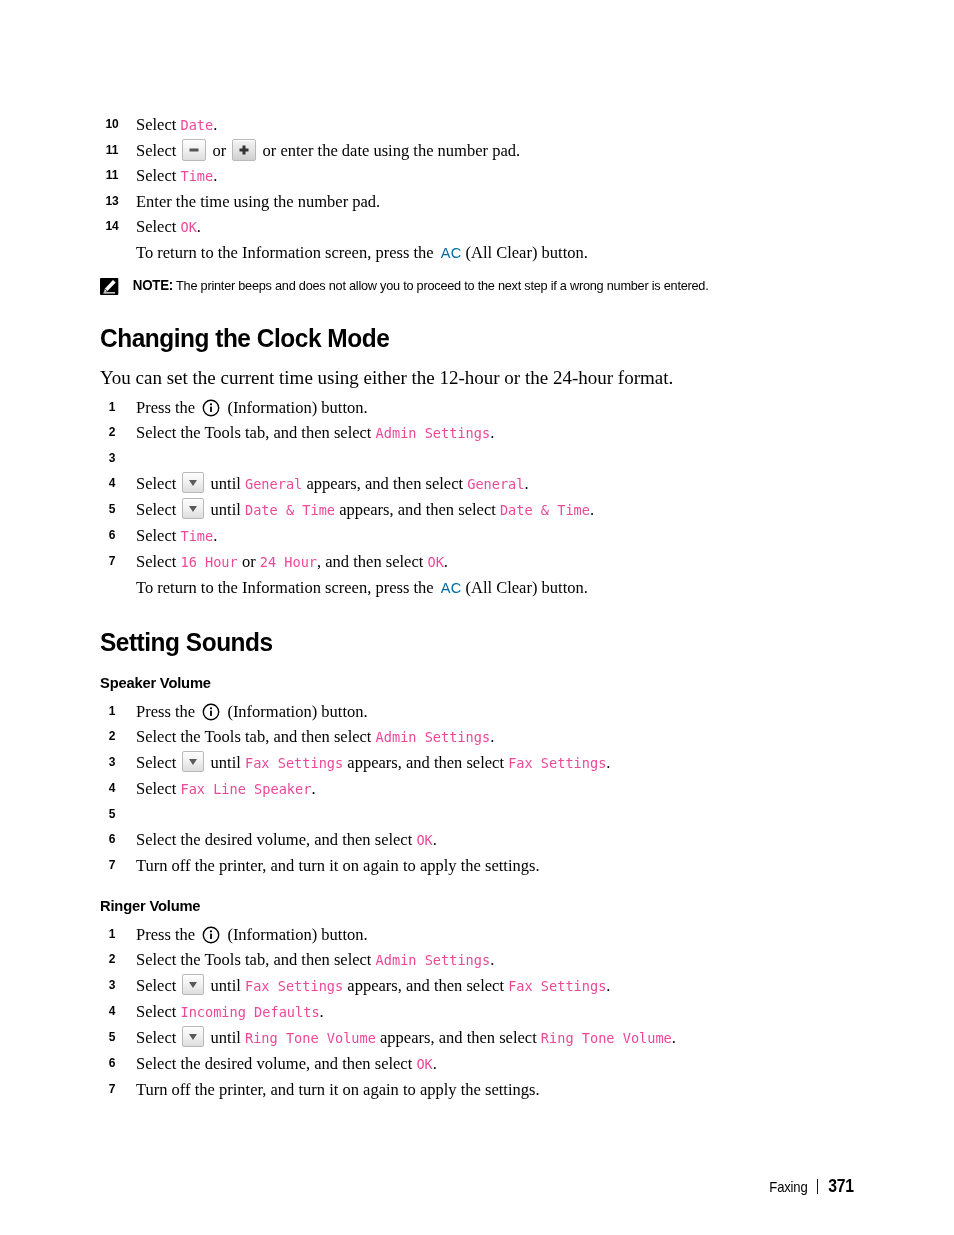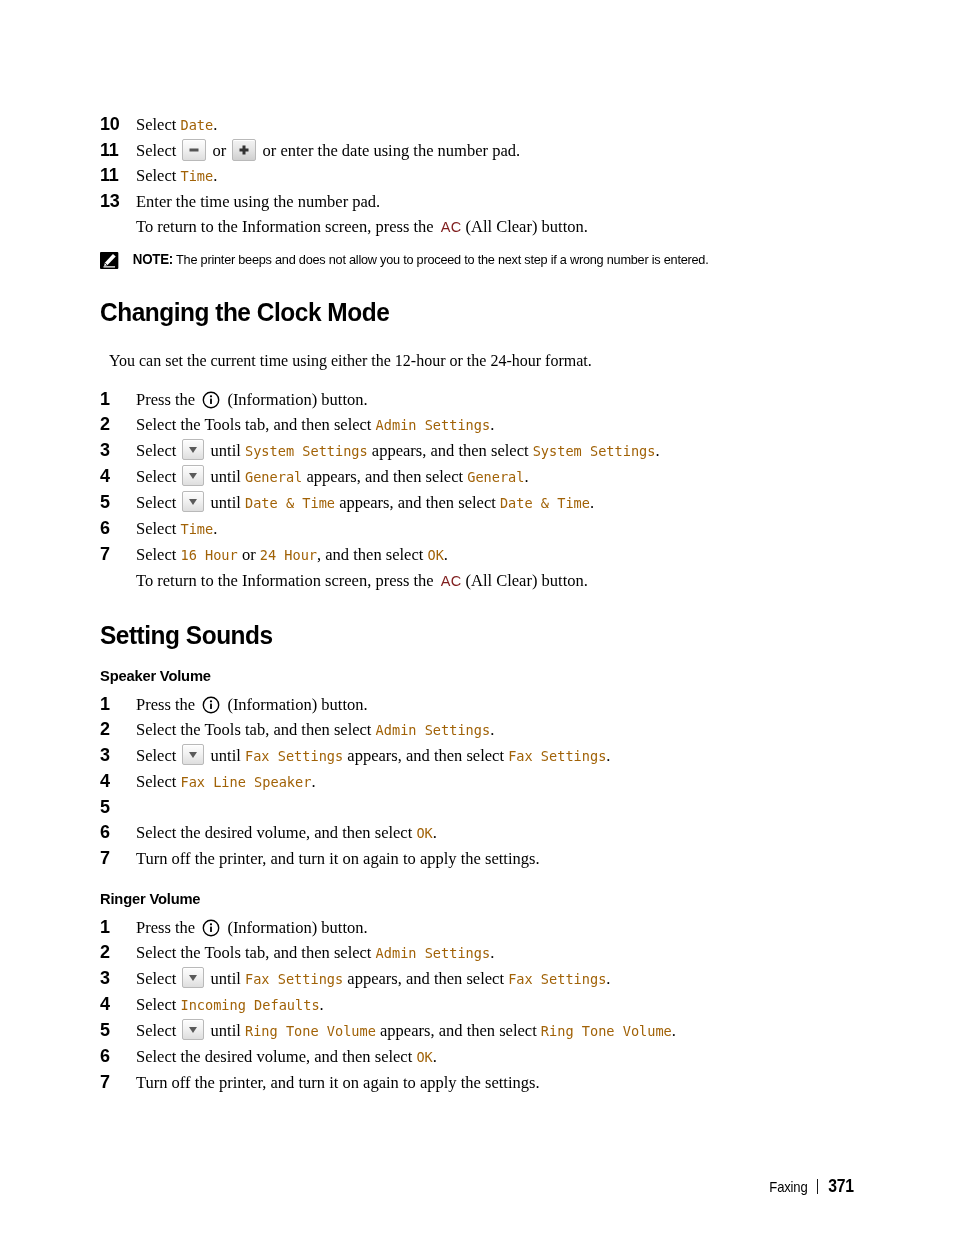--- a/index.html
+++ b/index.html
@@ -43,52 +43,52 @@
     min-height: 25px;
     line-height: 25px;
     font-size: 16.5px;
     white-space: nowrap;
   }
   .step-num {
     position: absolute;
     left: 0;
     top: 0;
     width: 24px;
-    text-align: left;
+    text-align: center;
     font-family: "Liberation Sans", "DejaVu Sans", sans-serif;
     font-weight: bold;
-    font-size: 18px;
+    font-size: 12px;
     line-height: 25px;
     letter-spacing: -0.2px;
   }
   .step-body {
     display: inline;
   }
 
   
   .cont {
     position: relative;
     padding-left: 36px;
     line-height: 25px;
     font-size: 16.5px;
     white-space: nowrap;
   }
 
   .intro {
-    font-size: 16px;
+    font-size: 19px;
     line-height: 25px;
-    margin: 9px;
+    margin: 0;
     white-space: nowrap;
   }
 
   
   .mono {
     font-family: "DejaVu Sans Mono", "Liberation Mono", monospace;
     font-size: 13.6px;
-    color: #a16207;
+    color: #ec4899;
     letter-spacing: 0px;
   }
   .bold {
     font-weight: normal;
   }
 
   
   h1.sect {
     font-family: "Liberation Sans", "DejaVu Sans", sans-serif;
     font-weight: bold;
@@ -206,21 +206,21 @@
     margin: 0 3px;
   }
   .infoicon svg { display: block; }
 
   .acicon {
     display: inline-block;
     font-family: "Liberation Sans", "DejaVu Sans", sans-serif;
     font-size: 14.5px;
     font-weight: 500;
     letter-spacing: 0.3px;
-    color: #7f1d1d;
+    color: #0369a1;
     margin: 0 4px 0 3px;
     vertical-align: 0px;
   }
 
   
   .gap-sm { height: 9px; }
   .gap-md { height: 18px; }
   .gap-lg { height: 26px; }
 
   
@@ -275,20 +275,24 @@
       <li class="step">
         <span class="step-num">11</span>
         <span class="step-body"><span>Select </span><span class="mono">Time</span><span>.</span></span>
       </li>
 
       <li class="step">
         <span class="step-num">13</span>
         <span class="step-body">Enter the time using the number pad.</span>
       </li>
 
+      <li class="step">
+        <span class="step-num">14</span>
+        <span class="step-body"><span>Select </span><span class="mono">OK</span><span>.</span></span>
+      </li>
     </ol>
 
     <div class="cont"><span>To return to the </span><span class="bold">Information</span><span> screen, press the </span><span class="acicon">AC</span><span class="bold">(All Clear)</span><span> button.</span></div>
 
     <div class="gap-sm"></div>
 
     <div class="note">
       <span class="note-icon">
         <svg width="19" height="17" viewBox="0 0 19 17" xmlns="http://www.w3.org/2000/svg">
           <path d="M13.4 2.1 L16.3 4.4 L7.6 13.3 L4.3 13.9 L5.0 10.7 Z" fill="#ffffff"></path>
@@ -319,21 +323,20 @@
               </svg></span><span> (</span><span class="bold">Information</span><span>) button.</span></span>
       </li>
 
       <li class="step">
         <span class="step-num">2</span>
         <span class="step-body"><span>Select the </span><span class="bold">Tools</span><span> tab, and then select </span><span class="mono">Admin  Settings</span><span>.</span></span>
       </li>
 
       <li class="step">
         <span class="step-num">3</span>
-        <span class="step-body"><span>Select </span><span class="keybtn down"></span><span> until </span><span class="mono">System  Settings</span><span> appears, and then select </span><span class="mono">System  Settings</span><span>.</span></span>
       </li>
 
       <li class="step">
         <span class="step-num">4</span>
         <span class="step-body"><span>Select </span><span class="keybtn down"></span><span> until </span><span class="mono">General</span><span> appears, and then select </span><span class="mono">General</span><span>.</span></span>
       </li>
 
       <li class="step">
         <span class="step-num">5</span>
         <span class="step-body"><span>Select </span><span class="keybtn down"></span><span> until </span><span class="mono">Date  &amp;  Time</span><span> appears, and then select </span><span class="mono">Date  &amp;  Time</span><span>.</span></span>

